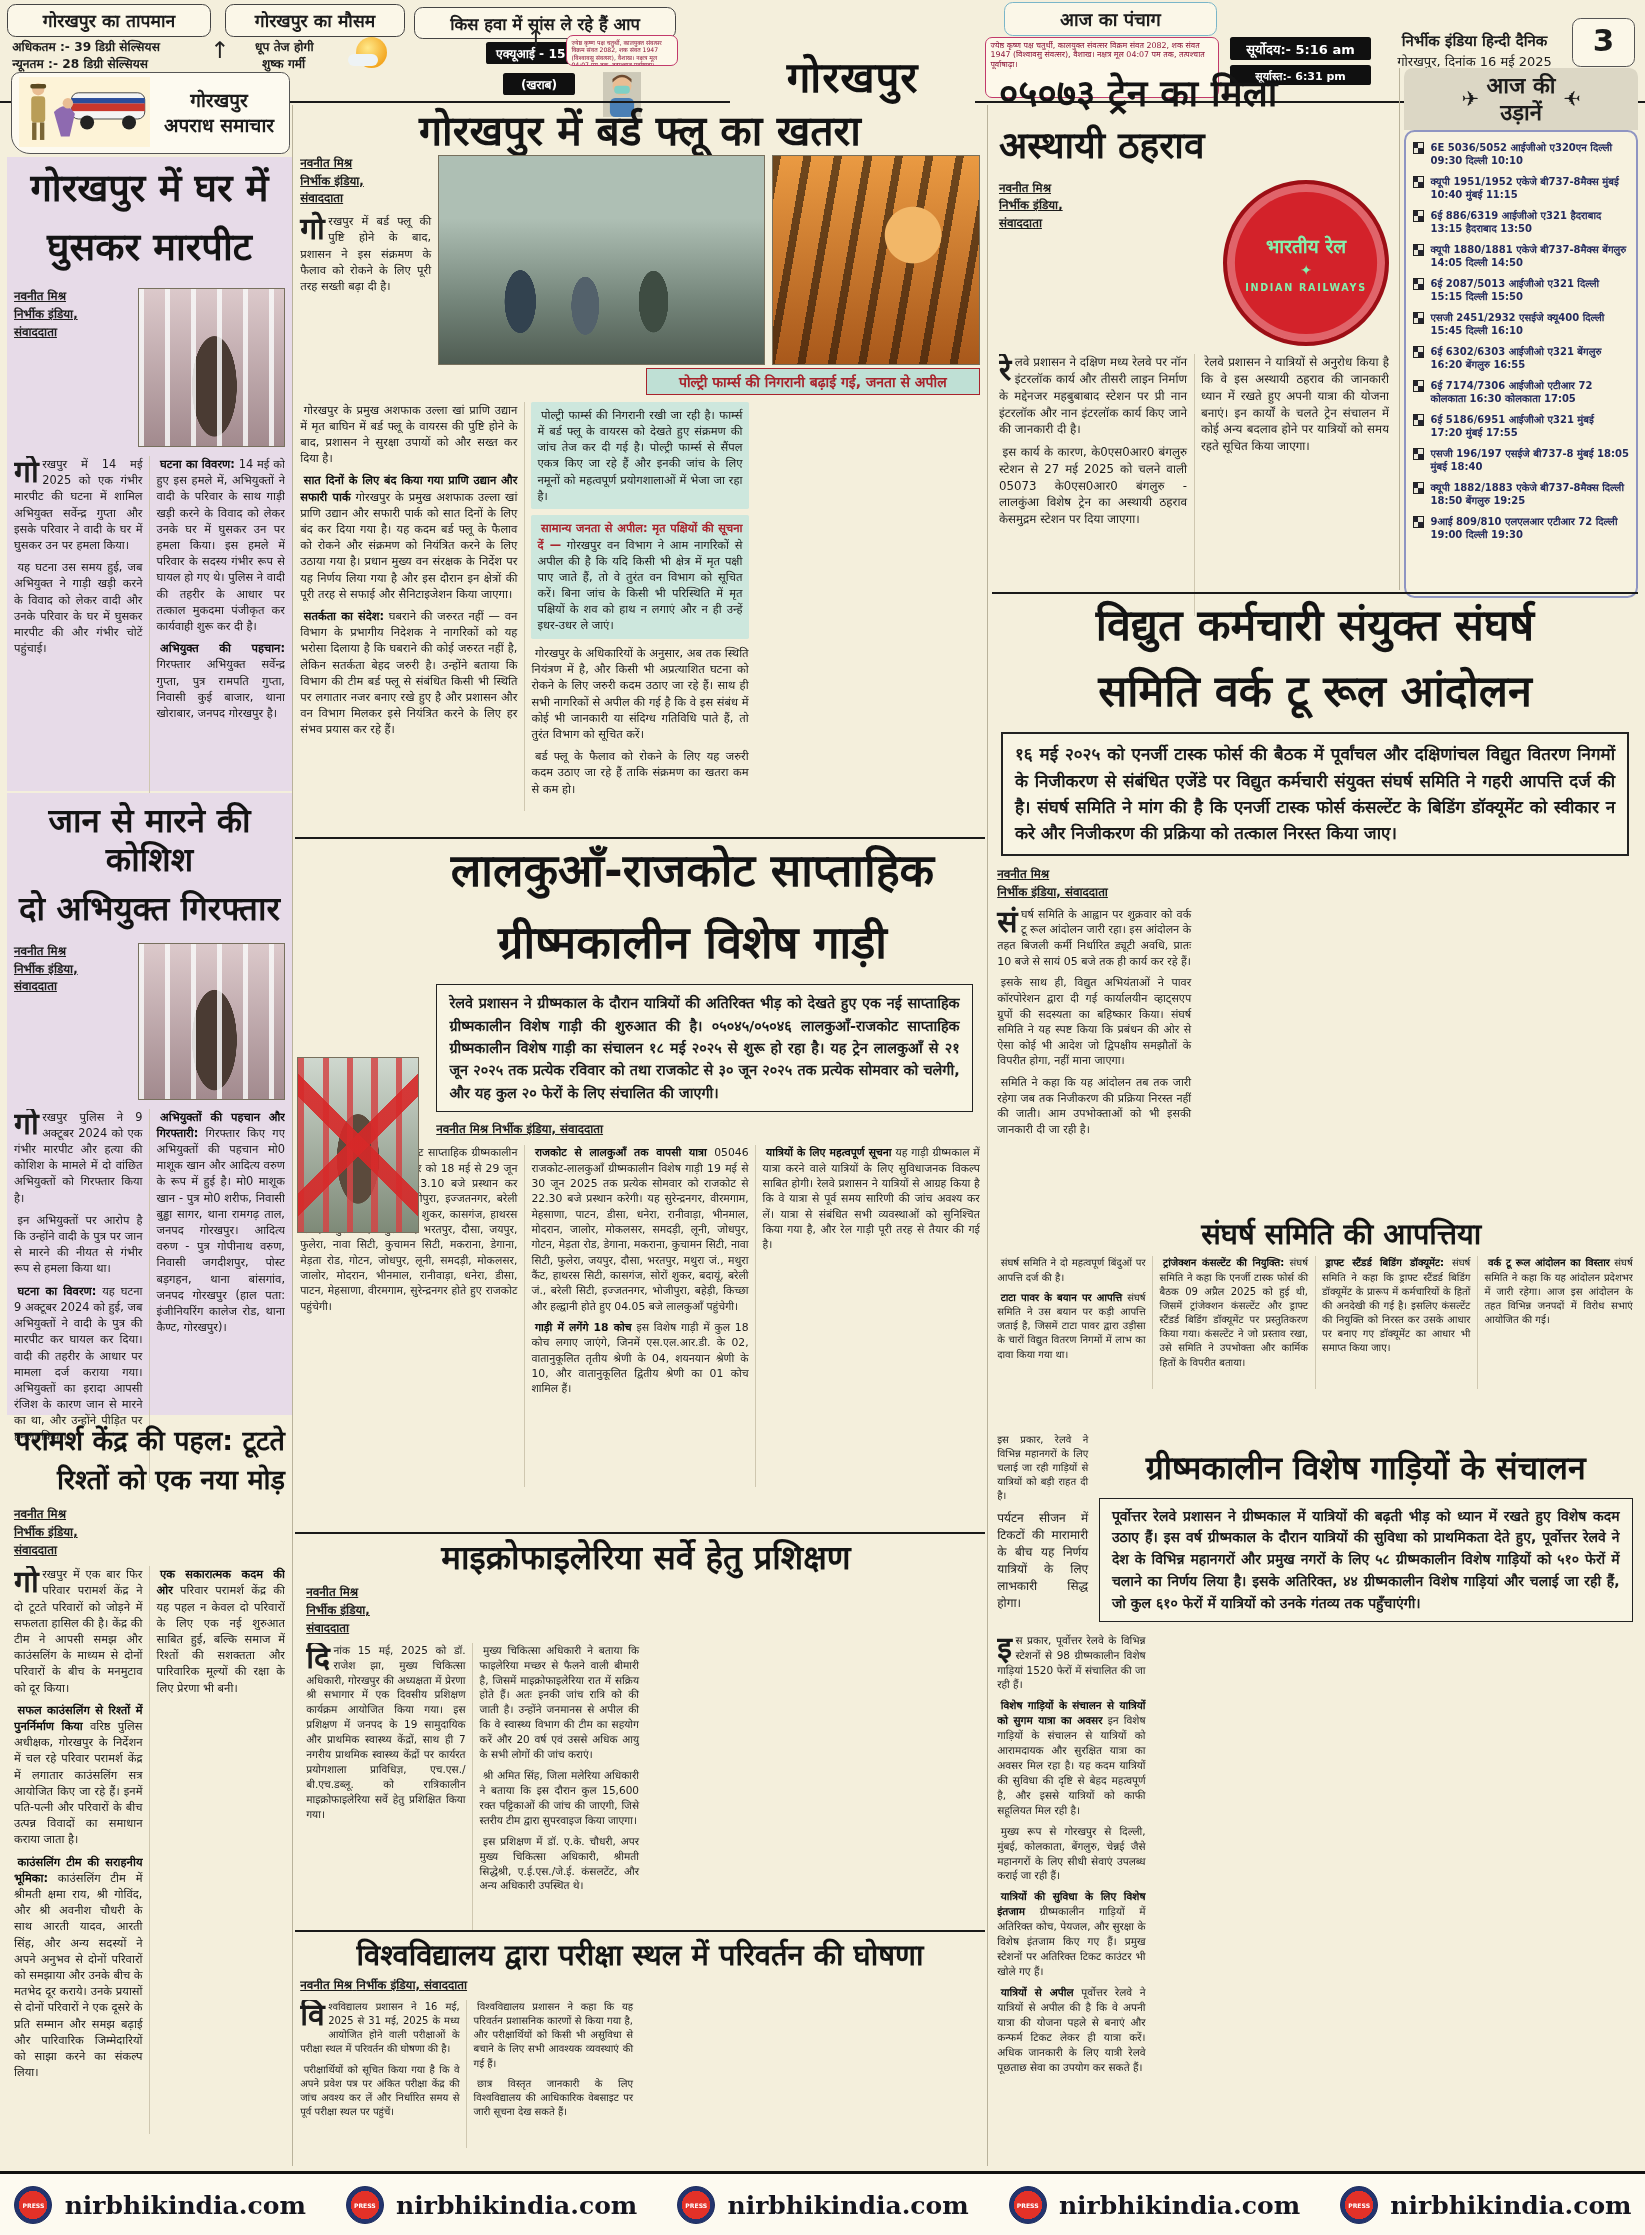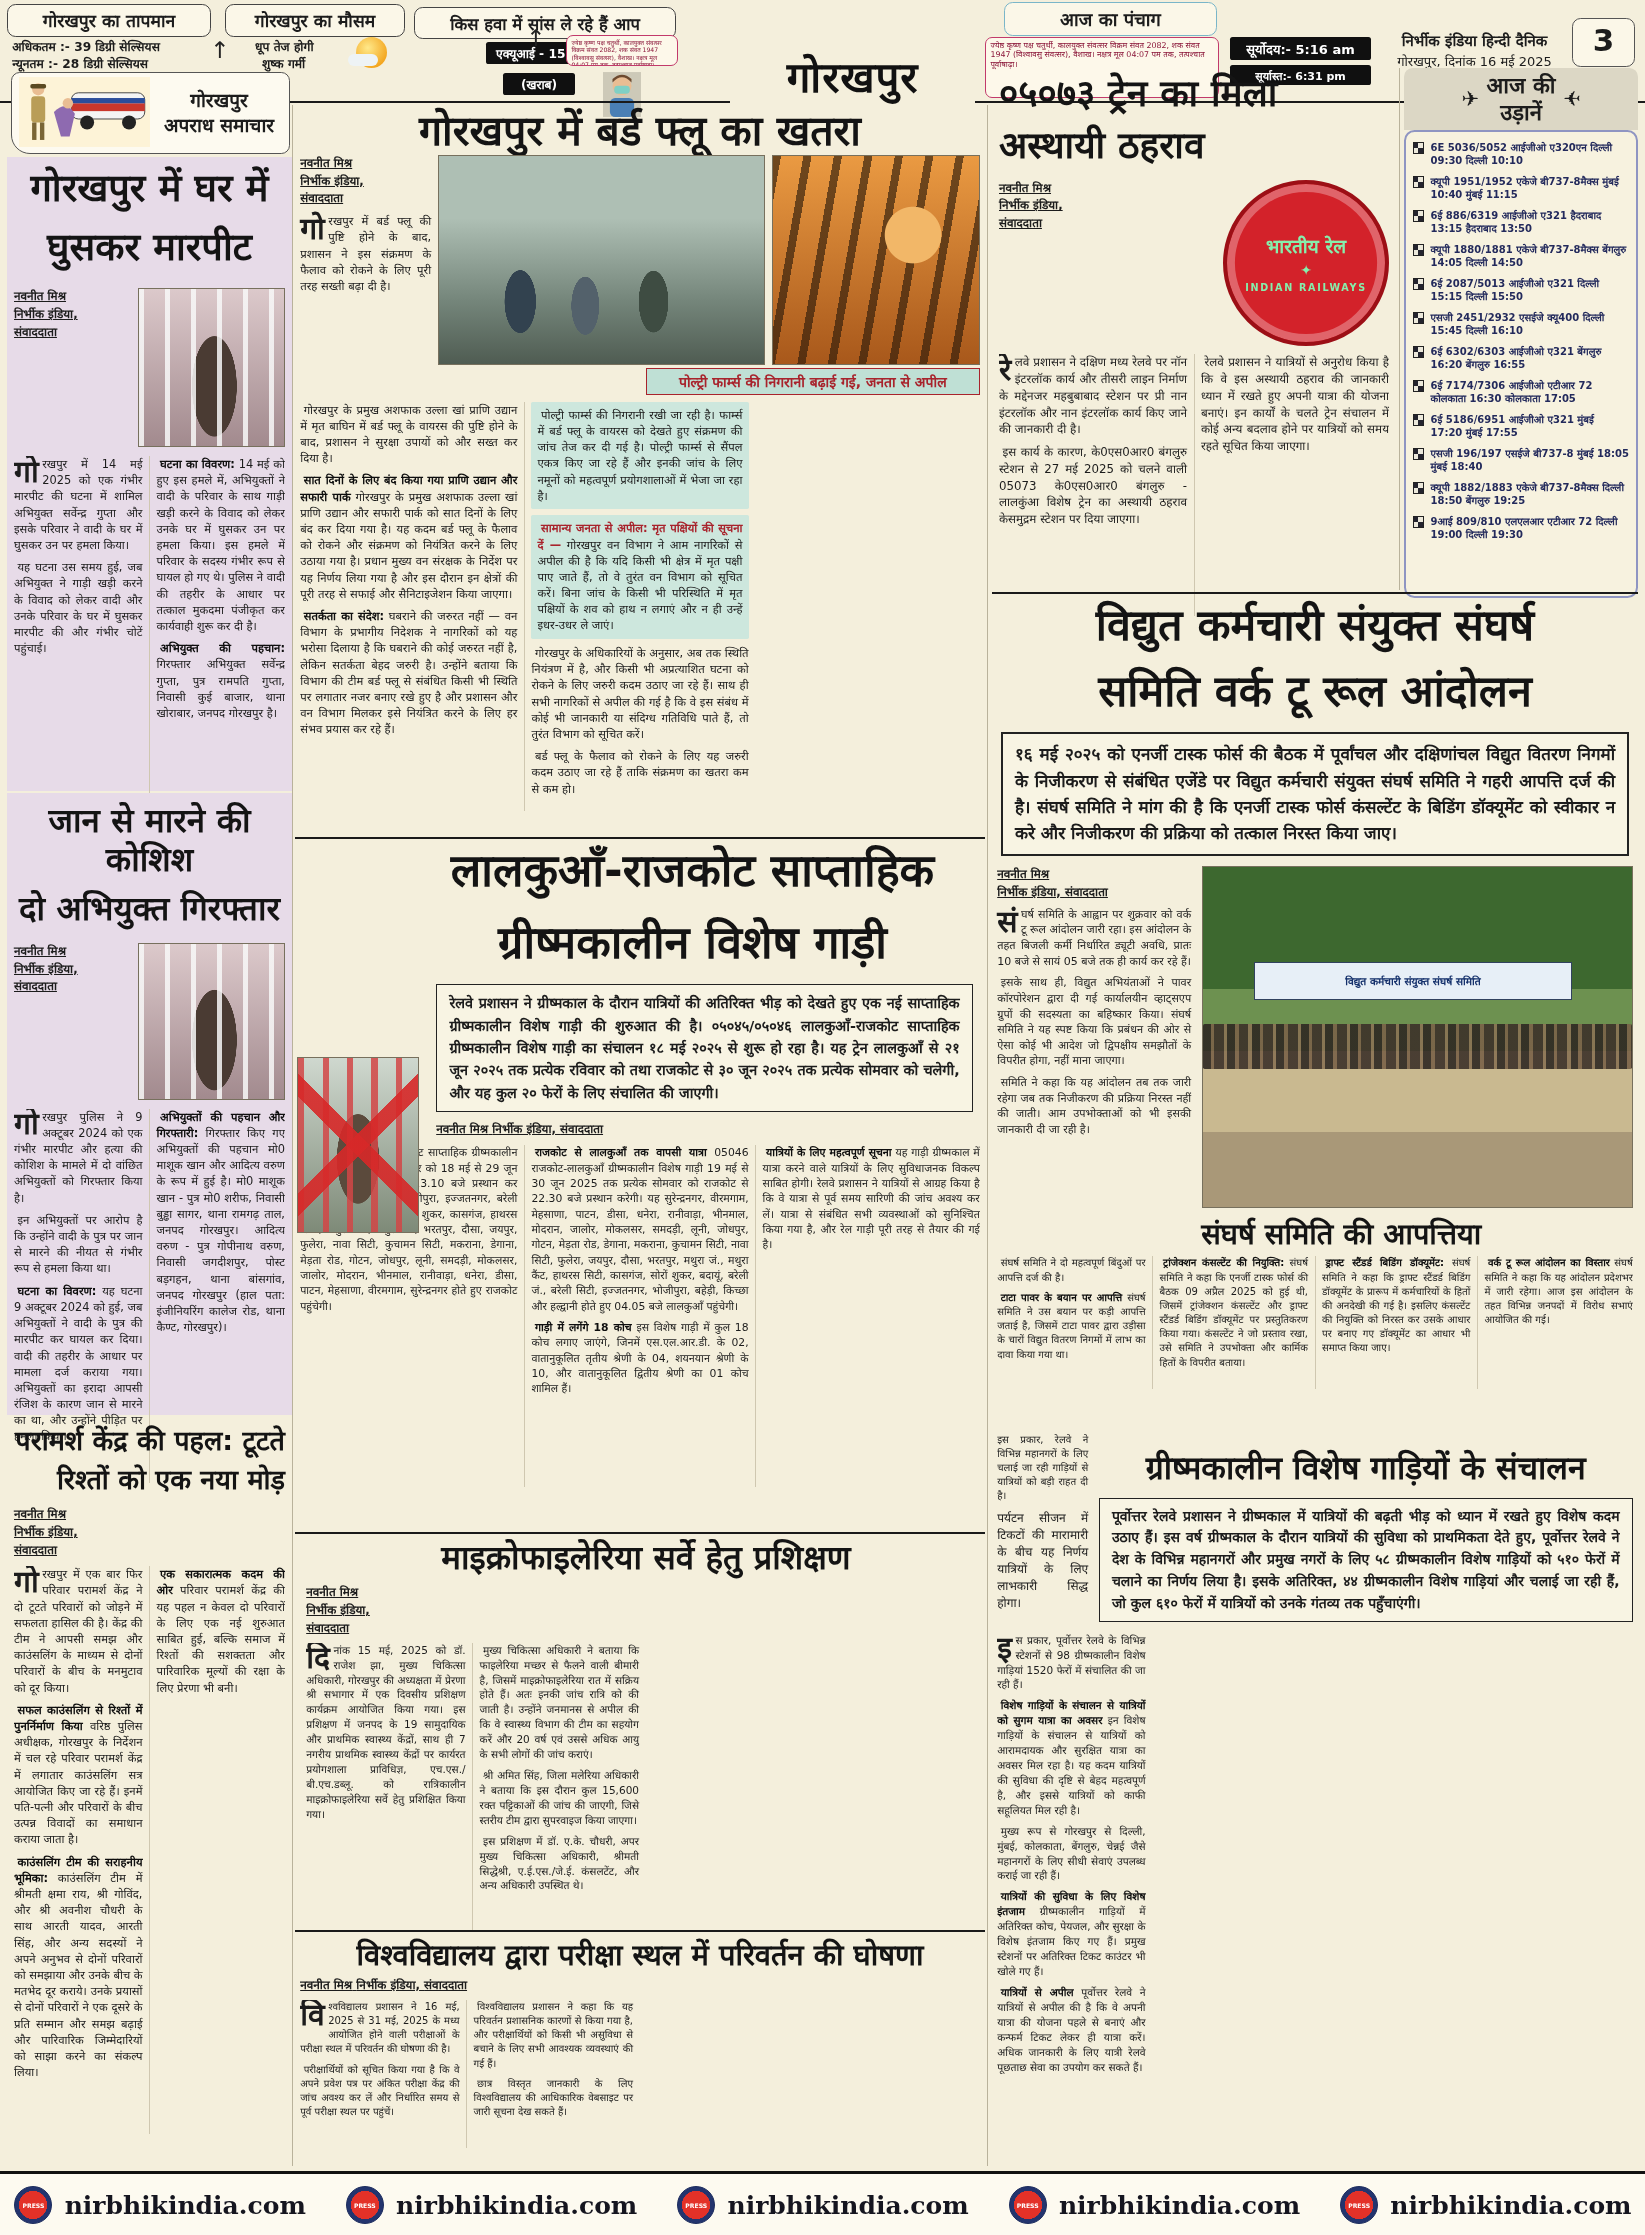--- a/index.html
+++ b/index.html
@@ -436,24 +436,20 @@
           <div>नवनीत मिश्र</div>
             <div><span>निर्भीक इंडिया,</span> <span>संवाददाता</span></div>
         </div>
         <div style="margin-top:5.2px;">
 
         <p class="para" style="font-size:11px;"><span class="dropcap">सं</span><span class="bsub"></span><span>घर्ष समिति के आह्वान पर शुक्रवार को वर्क टू रूल आंदोलन जारी रहा। इस आंदोलन के तहत बिजली कर्मी निर्धारित ड्यूटी अवधि, प्रातः 10 बजे से सायं 05 बजे तक ही कार्य कर रहे हैं।</span></p>
             <p class="para" style="font-size:11px;"><span class="dropcap"></span><span class="bsub"></span><span>इसके साथ ही, विद्युत अभियंताओं ने पावर कॉरपोरेशन द्वारा दी गई कार्यालयीन व्हाट्सएप ग्रुपों की सदस्यता का बहिष्कार किया। संघर्ष समिति ने यह स्पष्ट किया कि प्रबंधन की ओर से ऐसा कोई भी आदेश जो द्विपक्षीय समझौतों के विपरीत होगा, नहीं माना जाएगा।</span></p>
             <p class="para" style="font-size:11px;"><span class="dropcap"></span><span class="bsub"></span><span>समिति ने कहा कि यह आंदोलन तब तक जारी रहेगा जब तक निजीकरण की प्रक्रिया निरस्त नहीं की जाती। आम उपभोक्ताओं को भी इसकी जानकारी दी जा रही है।</span></p>
           </div>
       </div>
-      <div class="photo ph-protest" style="flex:1;">
-        <div class="banner">विद्युत कर्मचारी संयुक्त संघर्ष समिति</div>
-        <div class="crowd"></div>
-      </div>
     </div>
     <div class="headline" style="font-size:29px;text-align:left;margin:8.7px 0 5.2px 204px;">संघर्ष समिति की आपत्तिया</div>
     <div class="cols" style="column-count:4;height:133px;">
 
     <p class="para" style="font-size:10px;"><span class="dropcap"></span><span class="bsub"></span><span>संघर्ष समिति ने दो महत्वपूर्ण बिंदुओं पर आपत्ति दर्ज की है।</span></p>
         <p class="para" style="font-size:10px;"><span class="dropcap"></span><span class="bsub">टाटा पावर के बयान पर आपत्ति</span><span> संघर्ष समिति ने उस बयान पर कड़ी आपत्ति जताई है, जिसमें टाटा पावर द्वारा उड़ीसा के चारों विद्युत वितरण निगमों में लाभ का दावा किया गया था।</span></p>
         <p class="para" style="font-size:10px;"><span class="dropcap"></span><span class="bsub">ट्रांजेक्शन कंसल्टेंट की नियुक्ति:</span><span> संघर्ष समिति ने कहा कि एनर्जी टास्क फोर्स की बैठक 09 अप्रैल 2025 को हुई थी, जिसमें ट्रांजेक्शन कंसल्टेंट और ड्राफ्ट स्टैंडर्ड बिडिंग डॉक्यूमेंट पर प्रस्तुतिकरण किया गया। कंसल्टेंट ने जो प्रस्ताव रखा, उसे समिति ने उपभोक्ता और कार्मिक हितों के विपरीत बताया।</span></p>
         <p class="para" style="font-size:10px;"><span class="dropcap"></span><span class="bsub">ड्राफ्ट स्टैंडर्ड बिडिंग डॉक्यूमेंट:</span><span> संघर्ष समिति ने कहा कि ड्राफ्ट स्टैंडर्ड बिडिंग डॉक्यूमेंट के प्रारूप में कर्मचारियों के हितों की अनदेखी की गई है। इसलिए कंसल्टेंट की नियुक्ति को निरस्त कर उसके आधार पर बनाए गए डॉक्यूमेंट का आधार भी समाप्त किया जाए।</span></p>
         <p class="para" style="font-size:10px;"><span class="dropcap"></span><span class="bsub">वर्क टू रूल आंदोलन का विस्तार</span><span> संघर्ष समिति ने कहा कि यह आंदोलन प्रदेशभर में जारी रहेगा। आज इस आंदोलन के तहत विभिन्न जनपदों में विरोध सभाएं आयोजित की गई।</span></p>
         <p class="para" style="font-size:10px;"><span class="dropcap"></span><span class="bsub"></span><span>संघर्ष समिति ने निजीकरण के खिलाफ अपनी आवाज बुलंद की है और इसे राज्य सरकार की ऊर्जा विरोधी नीति का उल्लंघन बताया।</span></p>

